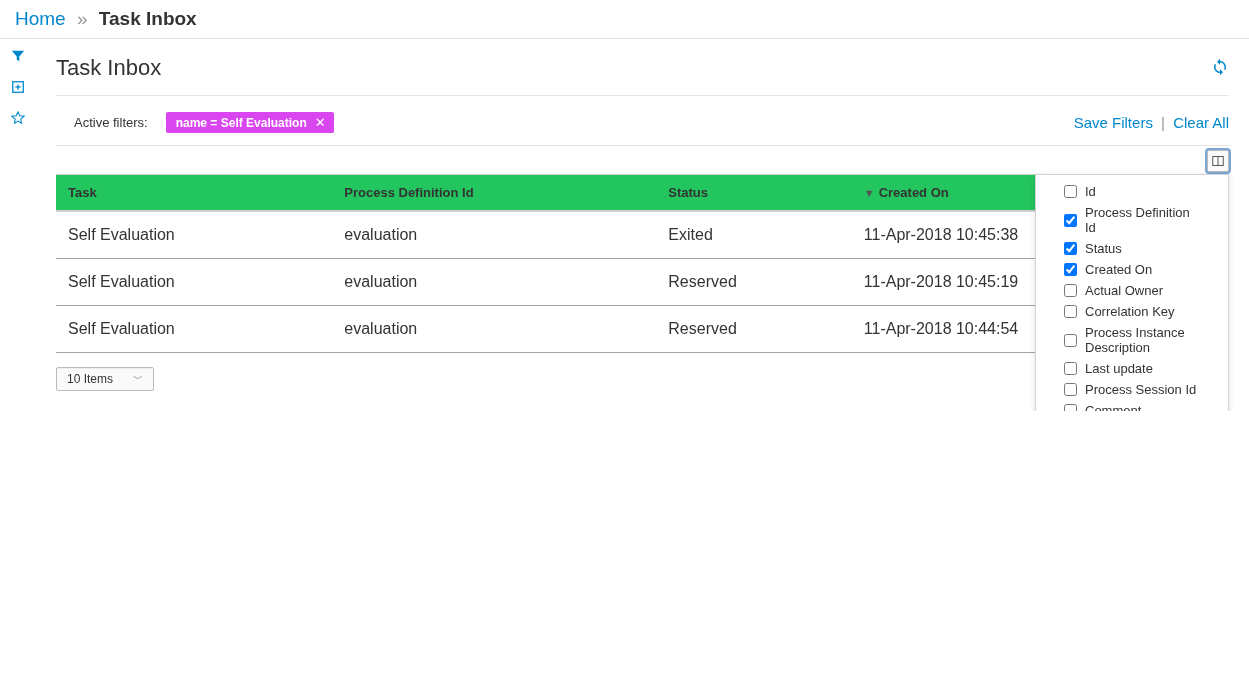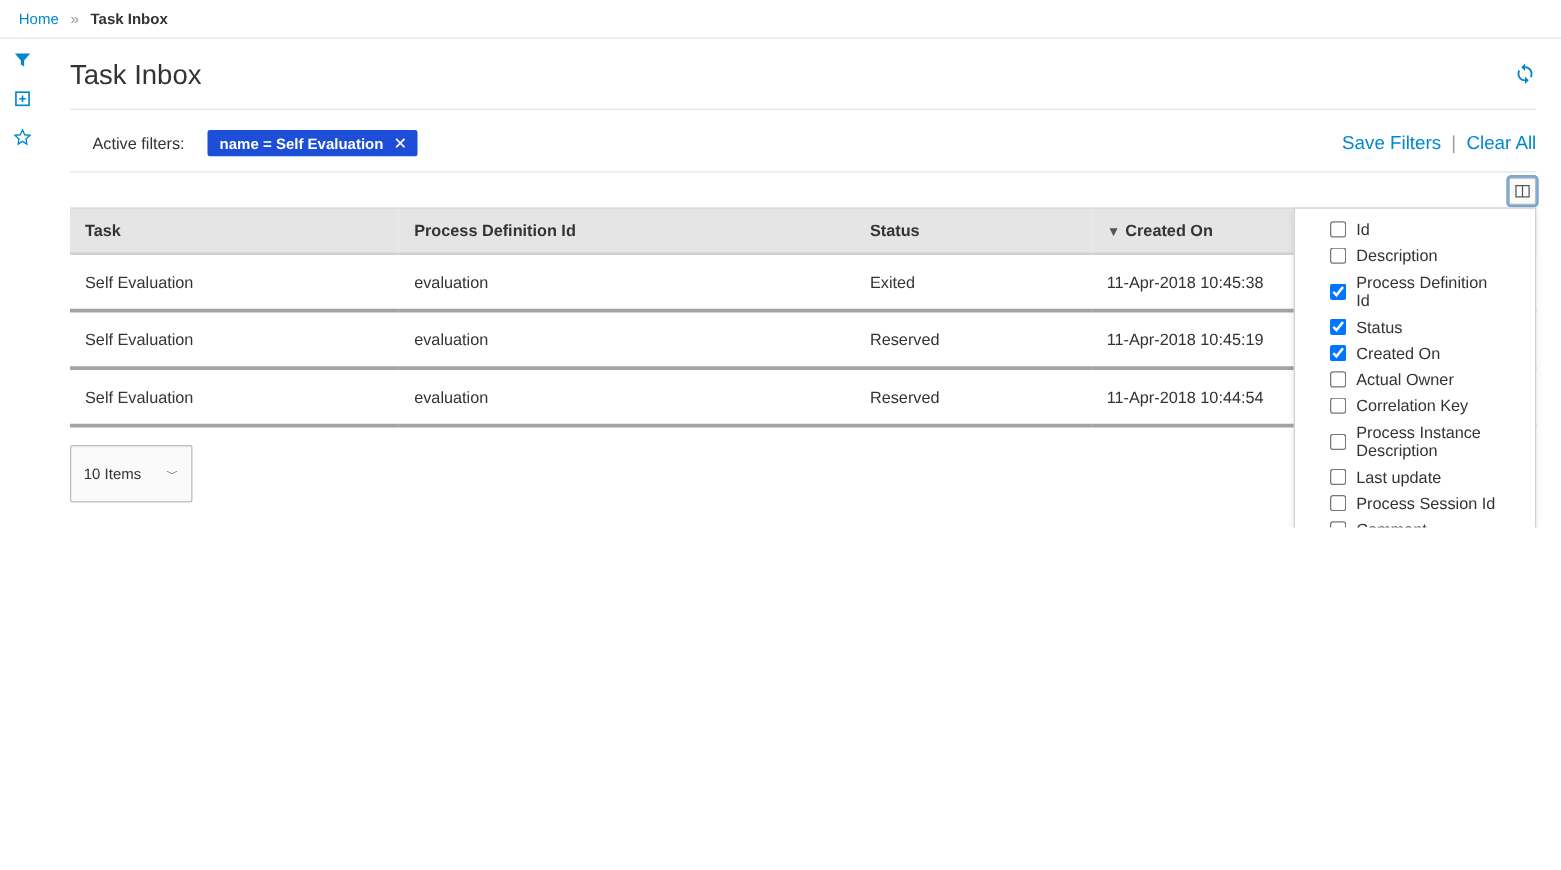--- a/index.html
+++ b/index.html
@@ -1,51 +1,51 @@
 <!DOCTYPE html>
 <html><head>
   <meta charset="utf-8">
   <style>
     * { box-sizing: border-box; margin: 0; padding: 0; }
     body { font-family: "Helvetica Neue", Helvetica, Arial, sans-serif; font-size: 13px; color: #333; background: #fff; }
     a { color: #0088ce; text-decoration: none; }
 
-    .breadcrumb { padding: 8px 15px; font-size: 12px; border-bottom: 1px solid #e5e5e5; }
+    .breadcrumb { padding: 8px 15px; font-size: 19px; border-bottom: 1px solid #e5e5e5; }
     .breadcrumb .sep { margin: 0 6px; color: #999; }
     .breadcrumb .current { color: #333; font-weight: bold; }
 
     .layout { display: flex; }
     .side-rail { width: 36px; padding-top: 10px; display: flex; flex-direction: column; align-items: center; gap: 14px; }
     .side-rail svg { width: 14px; height: 14px; fill: #0088ce; cursor: pointer; }
 
     .main { flex: 1; padding: 10px 20px 20px 20px; }
 
     .page-header { display: flex; justify-content: space-between; align-items: center; padding: 6px 0 14px 0; border-bottom: 1px solid #e5e5e5; }
     .page-title { font-size: 22px; font-weight: 500; color: #333; }
     .refresh-btn { cursor: pointer; }
     .refresh-btn svg { width: 18px; height: 18px; fill: #0088ce; }
 
     .filter-bar { display: flex; justify-content: space-between; align-items: center; padding: 16px 0 12px 0; border-bottom: 1px solid #e5e5e5; margin-bottom: 28px; gap: 34px; }
     .filter-left { display: flex; align-items: center; gap: 18px; }
     .filter-label { color: #333; padding-left: 18px; }
-    .filter-chip { background: #1d4ed8; color: #fff; font-size: 12px; font-weight: bold; padding: 3px 8px 3px 10px; border-radius: 2px; display: inline-flex; align-items: center; gap: 8px; cursor: default; }
+    .filter-chip { background: #d946ef; color: #fff; font-size: 12px; font-weight: bold; padding: 3px 8px 3px 10px; border-radius: 2px; display: inline-flex; align-items: center; gap: 8px; cursor: default; }
     .filter-chip .x { cursor: pointer; font-weight: normal; font-size: 13px; }
     .filter-actions { font-size: 15px; }
     .filter-actions .pipe { color: #999; margin: 0 4px; }
 
     .table-area { position: relative; }
     .col-toggle { position: absolute; right: 0; top: -24px; width: 22px; height: 22px; border: 1px solid #bbb; background: #fafafa; display: flex; align-items: center; justify-content: center; cursor: pointer; box-shadow: 0 0 0 2px #7aa7d4; border-radius: 2px; }
     .col-toggle svg { width: 12px; height: 12px; fill: #555; }
 
     table { width: 100%; border-collapse: collapse; }
-    thead th { text-align: left; background: #e5e5e5; border-top: 1px solid #d1d1d1; border-bottom: 2px solid #d1d1d1; padding: 10px 12px; font-weight: 600; font-size: 13px; color: #333; }
+    thead th { text-align: left; background: #22c55e; border-top: 1px solid #d1d1d1; border-bottom: 2px solid #d1d1d1; padding: 10px 12px; font-weight: 600; font-size: 13px; color: #333; }
     thead th .sort-ind { margin-right: 4px; font-size: 11px; color: #555; }
-    tbody td { padding: 14px 12px; border-bottom: 3px solid #a3a3a3; font-size: 13px; color: #333; }
-
-    .items-dd { margin-top: 14px; display: inline-flex; align-items: center; border: 1px solid #bbb; background: #fafafa; padding: 15px 10px; font-size: 12px; cursor: pointer; border-radius: 2px; gap: 20px; box-shadow: 0 1px 0 rgba(0,0,0,.05) inset; }
+    tbody td { padding: 14px 12px; border-bottom: 1px solid #a3a3a3; font-size: 16px; color: #333; }
+
+    .items-dd { margin-top: 14px; display: inline-flex; align-items: center; border: 1px solid #bbb; background: #fafafa; padding: 4px 10px; font-size: 12px; cursor: pointer; border-radius: 2px; gap: 20px; box-shadow: 0 1px 0 rgba(0,0,0,.05) inset; }
     .items-dd .caret { font-size: 10px; color: #666; }
 
     .col-picker { position: absolute; right: 0; top: 0; width: 194px; background: #fff; border: 1px solid #d1d1d1; box-shadow: 0 2px 6px rgba(0,0,0,.12); padding: 6px 0; z-index: 10; }
     .col-picker .opt { display: flex; align-items: center; gap: 8px; padding: 3px 28px; font-size: 13px; color: #333; cursor: pointer; }
     .col-picker .opt input { cursor: pointer; }
     .col-picker .reset-wrap { padding: 6px 10px 4px 10px; }
     .col-picker .reset-btn { border: 1px solid #bbb; background: #f5f5f5; padding: 2px 8px; font-size: 12px; cursor: pointer; border-radius: 2px; }
   </style>
 </head>
 <body>
@@ -139,24 +139,20 @@
         <span>10 Items</span>
         <span class="caret">﹀</span>
       </div>
 
       <div class="col-picker" id="col-picker">
           <div class="opt">
             <input type="checkbox" style="">
             <span>Id</span>
           </div>
           <div class="opt">
-            <input type="checkbox" style="">
-            <span>Description</span>
-          </div>
-          <div class="opt">
             <input type="checkbox" checked="" style="">
             <span>Process Definition Id</span>
           </div>
           <div class="opt">
             <input type="checkbox" checked="" style="">
             <span>Status</span>
           </div>
           <div class="opt">
             <input type="checkbox" checked="" style="">
             <span>Created On</span>

